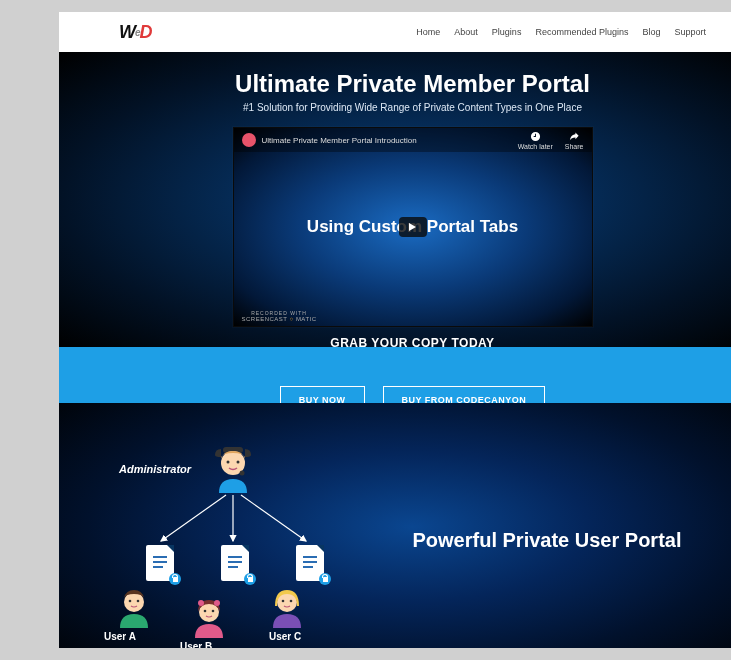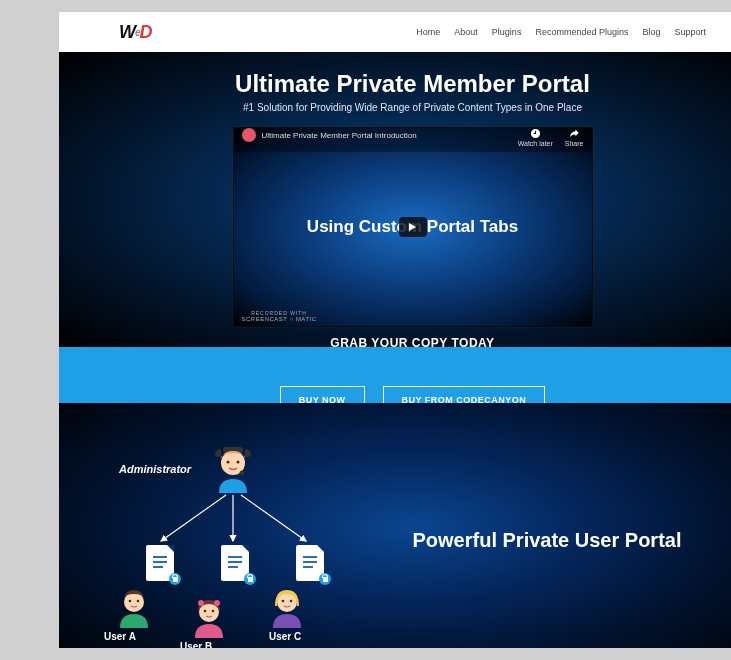--- a/index.html
+++ b/index.html
@@ -71,21 +71,21 @@
     margin: 0 auto;
     background: radial-gradient(ellipse at center, #1a6bc2 0%, #0a3a78 45%, #021838 80%, #000 100%);
     position: relative;
     border: 1px solid #0a0a0a;
     box-shadow: 0 0 0 1px rgba(255,255,255,0.02);
   }
   .video-topbar {
     height: 24px;
     background: rgba(0,0,0,0.35);
     display: flex;
-    align-items: flex-start;
+    align-items: center;
     justify-content: space-between;
     padding: 0 8px;
     font-size: 8px;
     color: #ddd;
   }
   .vt-left { display: flex; align-items: center; gap: 6px; }
   .avatar-dot {
     width: 14px; height: 14px; border-radius: 50%;
     background: #e8536a; display:inline-block;
   }

